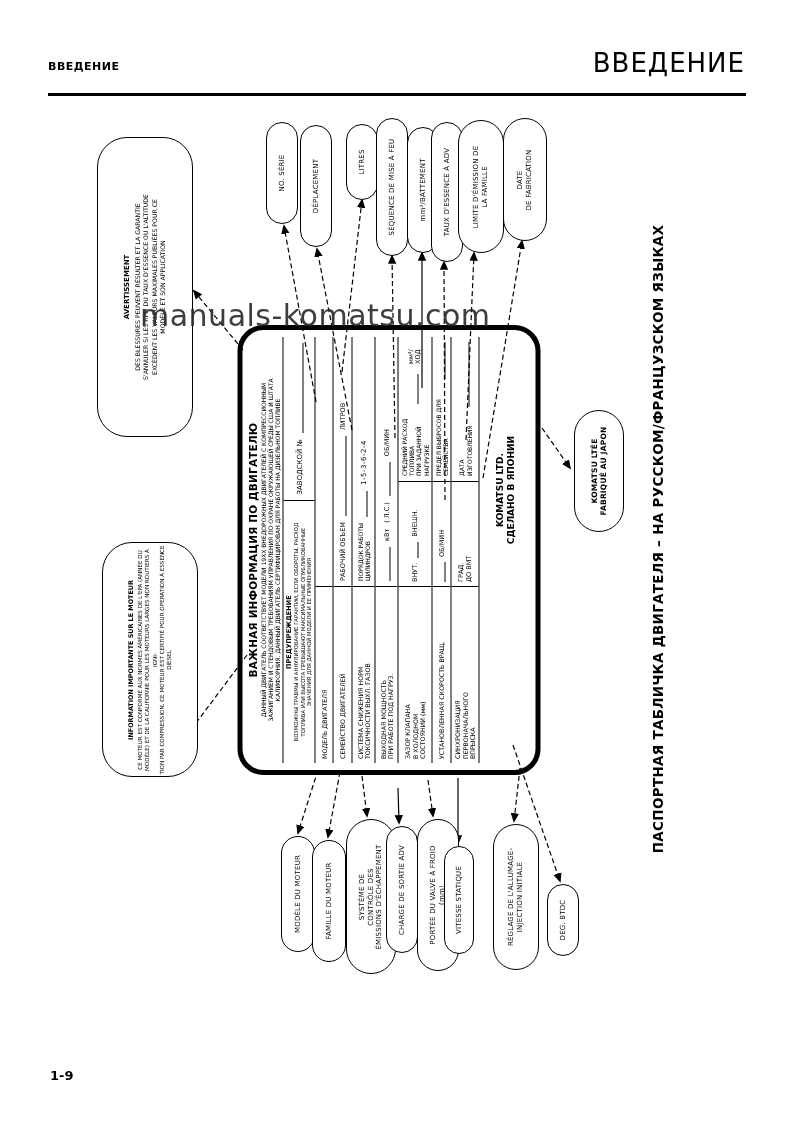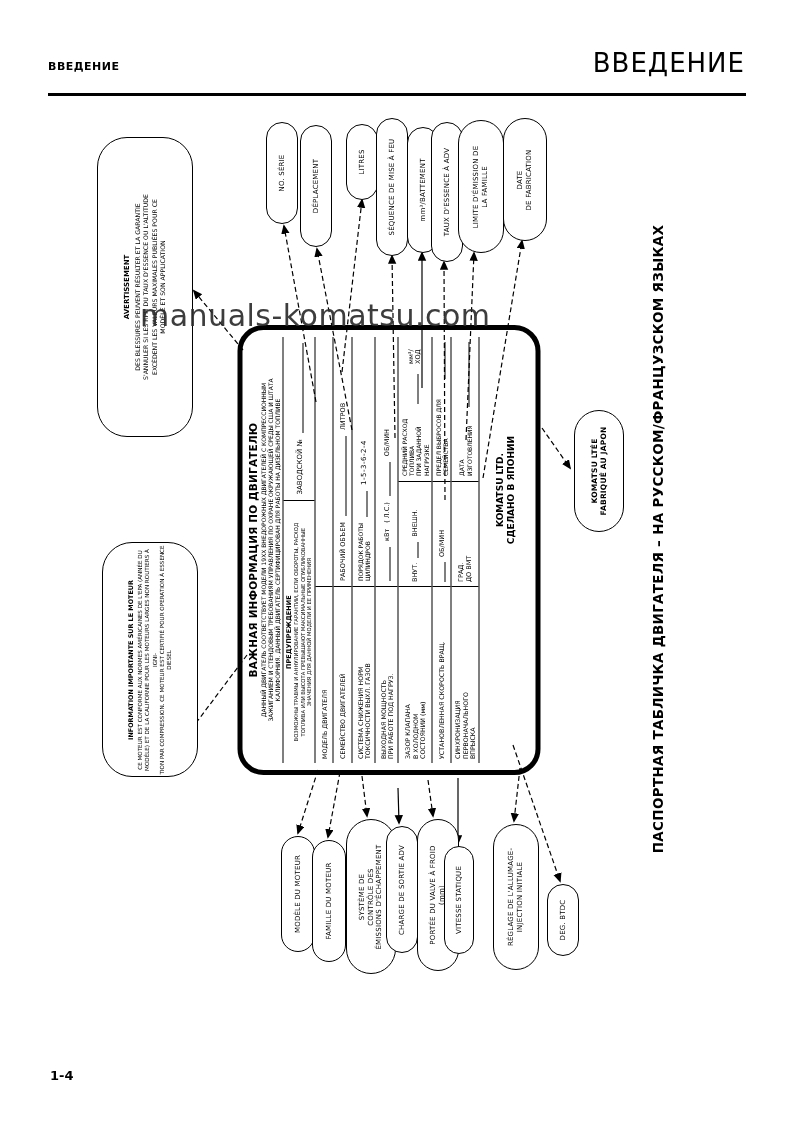--- a/index.html
+++ b/index.html
@@ -283,14 +283,14 @@
     <div class="rot" style="width:120px;height:48px"><span>KOMATSU LTÉE
 FABRIQUÉ AU JAPON</span></div>
   </div>
 
   <div class="rotbox caption" style="left:638px;top:283px;width:40px;height:512px">
     <div class="rot" style="width:512px;height:40px">
         <span>ПАСПОРТНАЯ ТАБЛИЧКА ДВИГАТЕЛЯ – НА РУССКОМ/ФРАНЦУЗСКОМ ЯЗЫКАХ</span>
       </div>
   </div>
 
-  <div class="page-num">1-4</div>
+  <div class="page-num">1-9</div>
 </div>
 
 </body></html>

